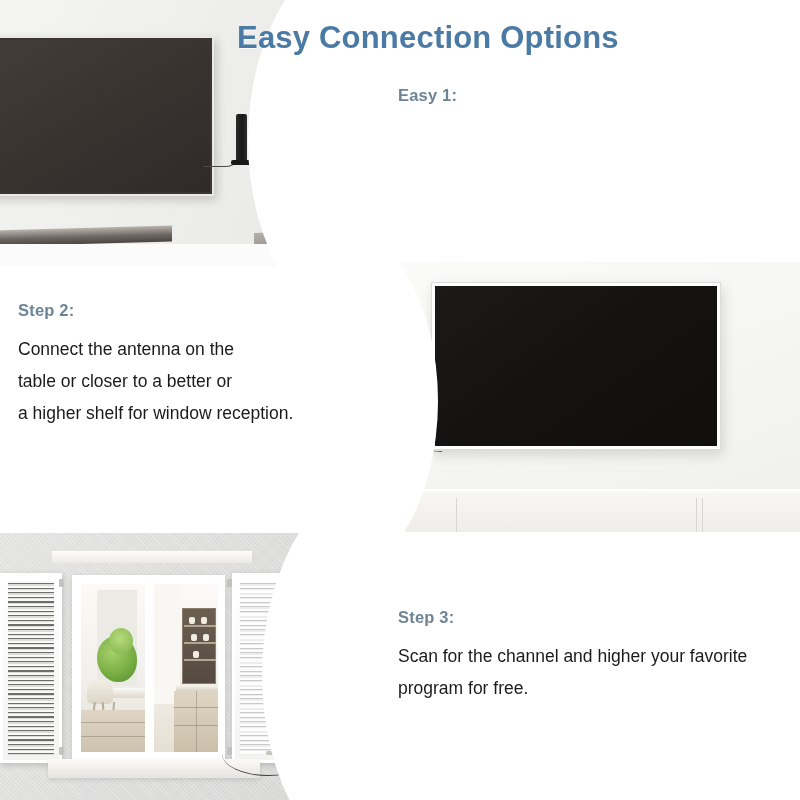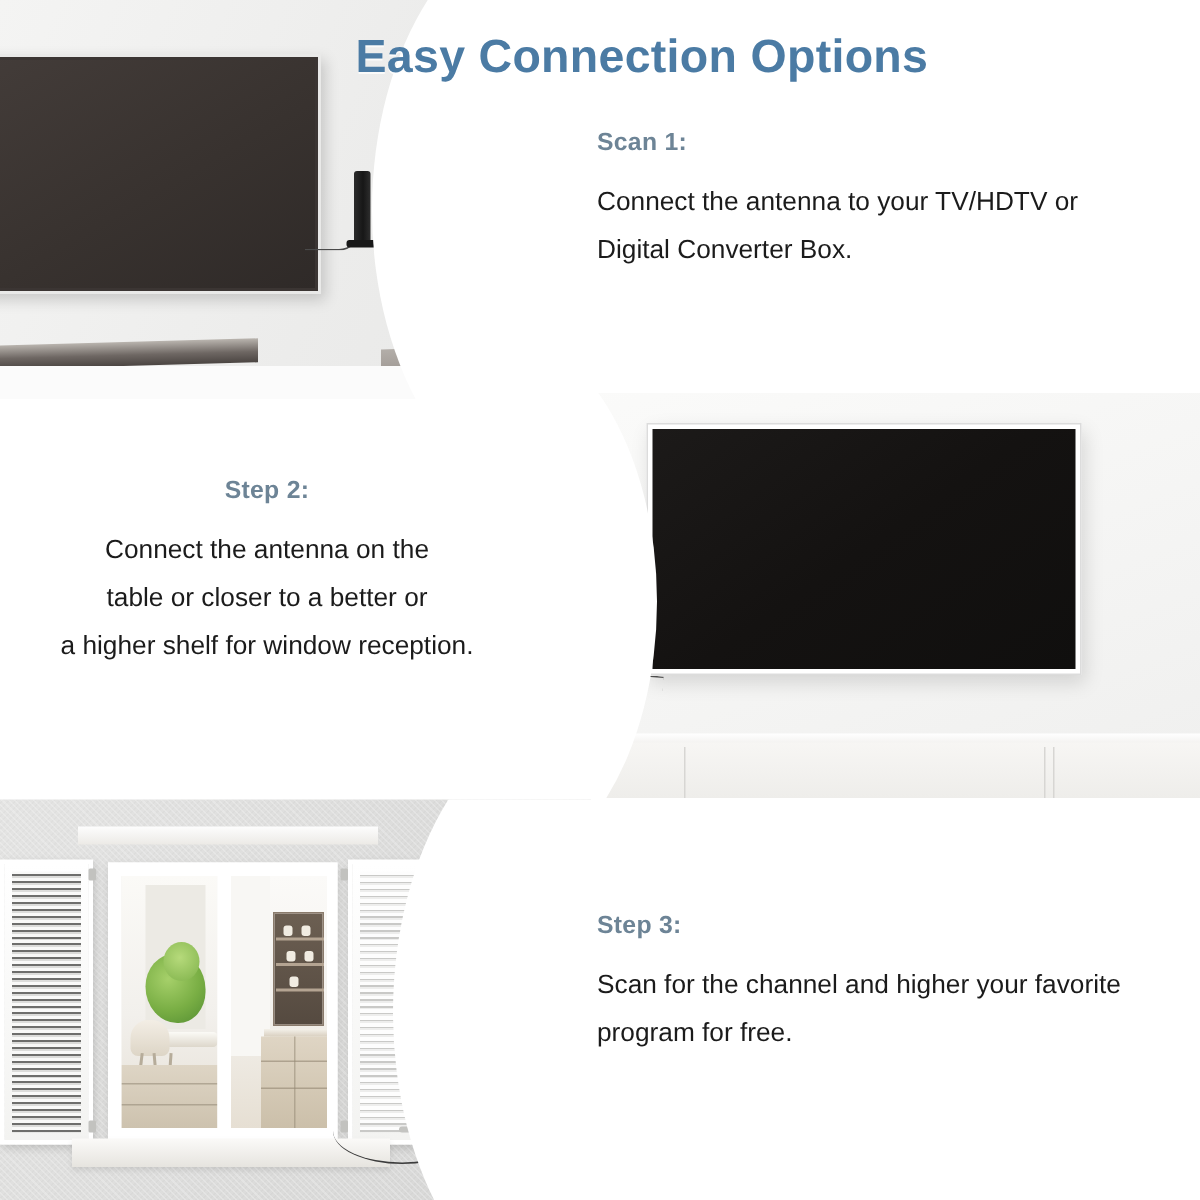--- a/index.html
+++ b/index.html
@@ -134,21 +134,21 @@
     background:#9a9a97;border-radius:1px;}
 
   
   .title{position:absolute;left:237px;top:20px;font-size:31px;font-weight:bold;
     color:#4b7ba4;letter-spacing:.2px;text-shadow:0 1px 0 rgba(255,255,255,.75);}
   .steplabel{color:#6d8496;font-size:16.5px;font-weight:600;letter-spacing:.2px;}
   .stepbody{color:#1b1b1b;font-size:17.5px;line-height:1.82;font-weight:500;}
 
   #txt1{position:absolute;left:398px;top:86px;width:392px;}
   #txt1 .steplabel{display:block;margin-bottom:14px;}
-  #txt2{position:absolute;left:18px;top:318px;width:320px;text-align:center;}
+  #txt2{position:absolute;left:18px;top:301px;width:320px;}
   #txt2 .steplabel{display:block;margin-bottom:14px;}
   #txt3{position:absolute;left:398px;top:608px;width:392px;}
   #txt3 .steplabel{display:block;margin-bottom:14px;}
 </style>
 </head>
 <body>
 
 <div class="page">
 
   <div class="panel" id="panel1">
@@ -242,25 +242,21 @@
     <div class="sill"></div>
     <div class="p3cable"></div>
     <div class="p3ant"></div>
     <div class="p3antbase"></div>
     <div class="arcmask"></div>
   </div>
 
   <div class="title">Easy Connection Options</div>
 
   <div id="txt1">
-    <span class="steplabel">Scan 1:</span>
-    <div class="stepbody">
-      <div>Connect the antenna to your TV/HDTV or</div>
-      <div>Digital Converter Box.</div>
-    </div>
+    <span class="steplabel">Easy 1:</span>
   </div>
 
   <div id="txt2">
     <span class="steplabel">Step 2:</span>
     <div class="stepbody">
       <div>Connect the antenna on the</div>
       <div>table or closer to a better or</div>
       <div>a higher shelf for window reception.</div>
     </div>
   </div>

